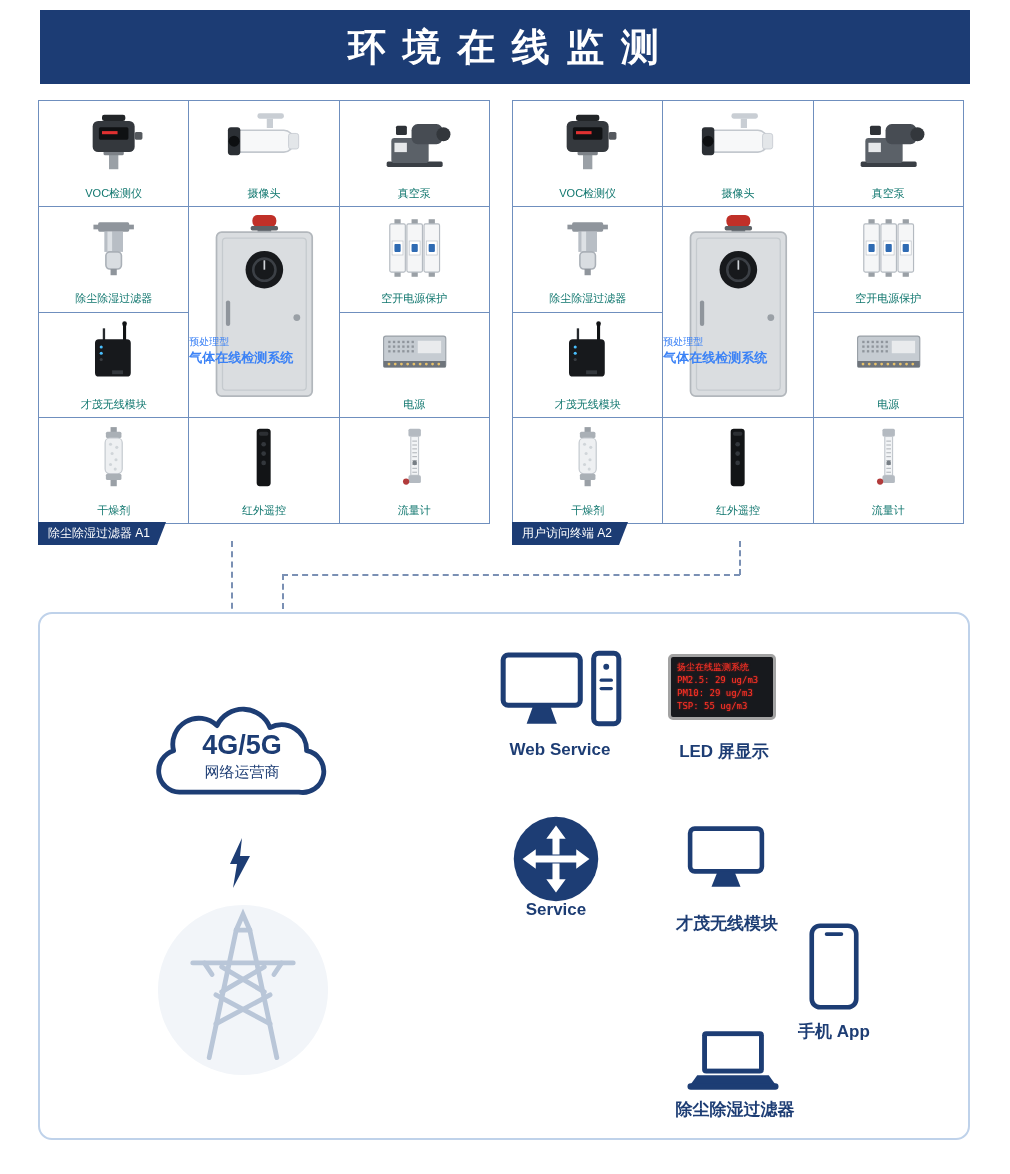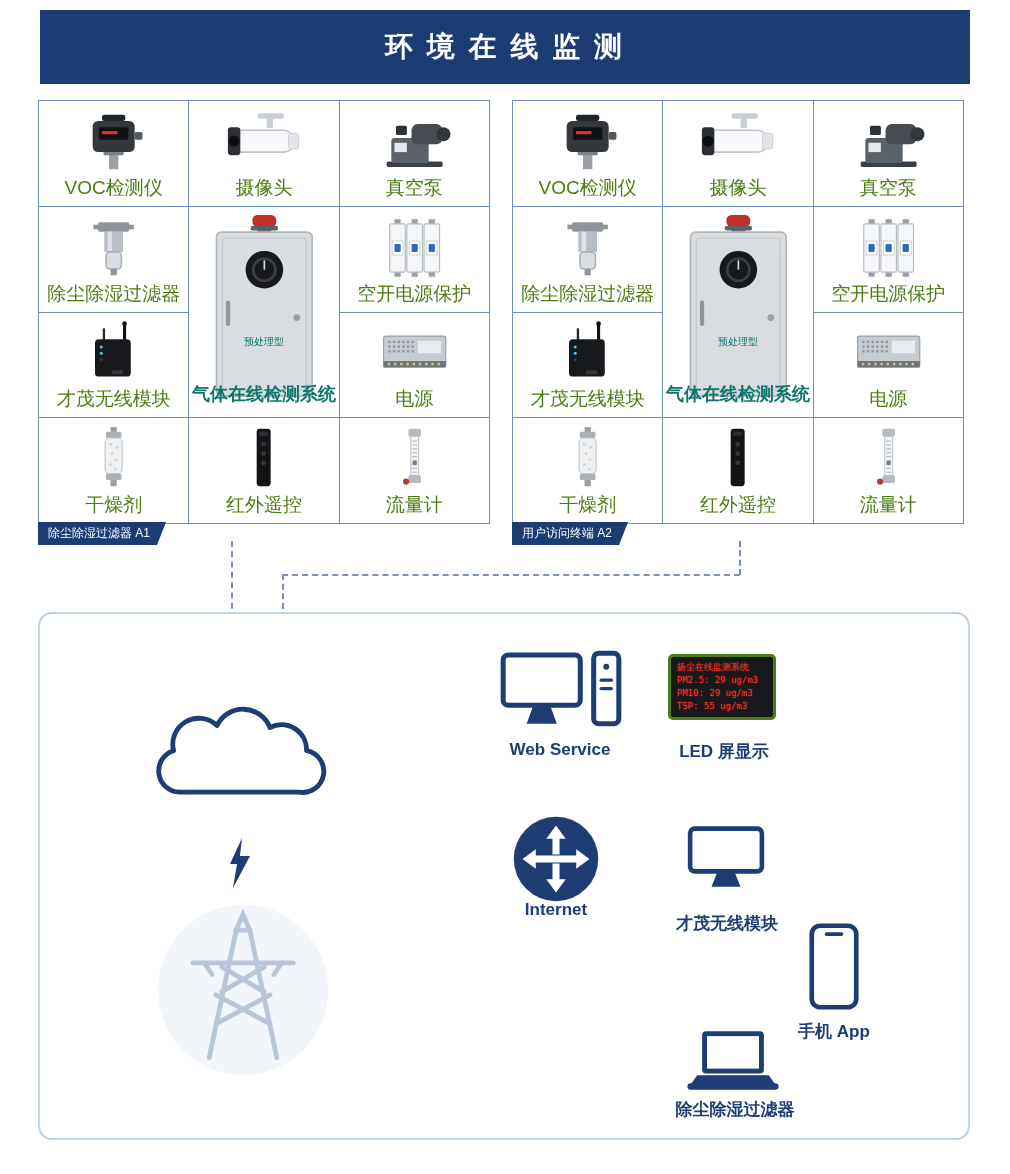--- a/index.html
+++ b/index.html
@@ -2,54 +2,54 @@
 <html><head>
 <meta charset="utf-8">
 <style>
   html,body{margin:0;padding:0;background:#fff;font-family:"Liberation Sans","DejaVu Sans",sans-serif;}
   .stage{position:relative;width:1010px;height:1174px;background:#fff;overflow:hidden;}
   .abs{position:absolute;}
 
   
   .header{position:absolute;left:40px;top:10px;width:930px;height:74px;background:#1c3c74;
           display:flex;align-items:center;justify-content:center;}
-  .header .title{color:#fff;font-size:28px;font-weight:bold;letter-spacing:3px;}
+  .header .title{color:#fff;font-size:38px;font-weight:bold;letter-spacing:3px;}
 
   
   .panel{position:absolute;width:450px;height:422px;display:grid;
          grid-template-columns:repeat(3,1fr);grid-template-rows:repeat(4,1fr);
          gap:1px;background:#6f8fbe;border:1px solid #6f8fbe;}
   .cell{background:#fff;display:flex;flex-direction:column;align-items:center;justify-content:space-between;position:relative;}
   .equip{display:block;height:70px;margin:6px auto 0;}
-  .equip-label{font-size:19px;color:#4d7c0f;text-align:center;padding:0 2px 7px;line-height:1.1;}
+  .equip-label{font-size:11px;color:#0f766e;text-align:center;padding:0 2px 7px;line-height:1.1;}
   .cab-svg{display:block;height:188px;margin:8px auto 0;}
-  .cab-text{position:absolute;left:0;right:0;top:61%;text-align:center;color:#0f766e;line-height:1.4;}
+  .cab-text{position:absolute;left:0;right:0;top:61%;color:#3b82f6;line-height:1.4;}
   .cab-line1{font-size:10px;}
-  .cab-line2{font-size:18px;font-weight:bold;margin-top:33px;}
+  .cab-line2{font-size:13px;font-weight:bold;}
   .tag{position:absolute;background:#1c3c74;color:#fff;font-size:12px;line-height:1;
        padding:5px 16px 6px 10px;clip-path:polygon(0 0,100% 0,calc(100% - 9px) 100%,0 100%);}
 
   
   .net-panel{position:absolute;left:38px;top:612px;width:932px;height:528px;
              border:2px solid #bfd2ea;border-radius:14px;background:#fff;box-sizing:border-box;}
 
   
   .dash-v{position:absolute;width:0;border-left:2px dashed #7a90b4;}
   .dash-h{position:absolute;height:0;border-top:2px dashed #7a90b4;}
 
   .net-label{position:absolute;text-align:center;color:#1d3d74;font-weight:bold;font-size:17px;}
 
   .cloud{position:absolute;left:136px;top:688px;width:212px;height:136px;}
   .cloud svg{position:absolute;left:0;top:0;}
   .cloud-text{position:absolute;left:0;right:0;top:42px;text-align:center;color:#1d3d74;}
   .cloud-line1{font-size:27px;font-weight:bold;}
   .cloud-line2{font-size:15px;margin-top:2px;}
 
   .led{position:absolute;left:668px;top:654px;width:108px;height:66px;background:#17191d;
-       border:3px solid #4d7c0f;border-radius:5px;box-sizing:border-box;padding:5px 6px;
+       border:3px solid #a3a3a3;border-radius:5px;box-sizing:border-box;padding:5px 6px;
        display:flex;flex-direction:column;justify-content:space-between;}
   .led div{color:#ff3226;font-family:"DejaVu Sans Mono",monospace;font-size:9px;line-height:1.2;
            white-space:nowrap;text-shadow:0 0 2px rgba(255,40,30,.7);}
 </style>
 </head>
 <body>
 
 <svg width="0" height="0" style="position:absolute" aria-hidden="true">
 <defs>
   <symbol id="sym-voc" viewBox="0 0 120 90">
@@ -376,20 +376,24 @@
     </div>
   </div>
   <div class="tag" style="left:512px;top:522px;">用户访问终端 A2</div>
 
   <div class="net-panel"></div>
 
   <div class="cloud">
     <svg width="212" height="136" viewBox="0 0 220 135">
       <path d="M45 105 a22 22 0 0 1 -6 -43 a27 27 0 0 1 45 -26 a30 30 0 0 1 55 2 a26 26 0 0 1 38 24 a20 20 0 0 1 -8 43 z" fill="#fff" stroke="#1d3d74" stroke-width="5" stroke-linejoin="round"></path>
     </svg>
+    <div class="cloud-text">
+      <div class="cloud-line1">4G/5G</div>
+      <div class="cloud-line2">网络运营商</div>
+    </div>
   </div>
 
   <svg class="abs" style="left:228px;top:838px;" width="24" height="50" viewBox="0 0 24 50">
     <polygon points="14,0 2,26 9,26 5,50 22,18 12,18" fill="#1d3d74"></polygon>
   </svg>
 
   <svg class="abs" style="left:156px;top:903px;" width="174" height="174" viewBox="0 0 180 180">
     <circle cx="90" cy="90" r="88" fill="#f2f5f9"></circle>
     <g stroke="#b9c6d8" stroke-width="5" fill="none" stroke-linecap="round">
       <path d="M55 160 L83 28"></path>
@@ -429,21 +433,21 @@
   <div class="net-label" style="left:662px;top:740px;width:124px;">LED 屏显示</div>
 
   <svg class="abs" style="left:512px;top:815px;" width="88" height="88" viewBox="0 0 100 100">
     <circle cx="50" cy="50" r="48" fill="#1d3d74"></circle>
     <g fill="#fff">
       <path d="M50 12 L61 27 L54 27 L54 45 L46 45 L46 27 L39 27 Z"></path>
       <path d="M50 88 L39 73 L46 73 L46 55 L54 55 L54 73 L61 73 Z"></path>
       <path d="M12 50 L27 39 L27 46 L73 46 L73 39 L88 50 L73 61 L73 54 L27 54 L27 61 Z"></path>
     </g>
   </svg>
-  <div class="net-label" style="left:508px;top:900px;width:96px;">Internet</div>
+  <div class="net-label" style="left:508px;top:900px;width:96px;">Service</div>
 
   <svg class="abs" style="left:684px;top:824px;" width="84" height="65" viewBox="0 0 110 85">
     <rect x="8" y="6" width="94" height="56" rx="6" fill="#fff" stroke="#1d3d74" stroke-width="6"></rect>
     <polygon points="44,62 66,62 74,82 36,82" fill="#1d3d74"></polygon>
   </svg>
   <div class="net-label" style="left:664px;top:912px;width:126px;">才茂无线模块</div>
 
   <svg class="abs" style="left:808px;top:922px;" width="52" height="89" viewBox="0 0 56 96">
     <rect x="4" y="4" width="48" height="88" rx="9" fill="#fff" stroke="#1d3d74" stroke-width="5"></rect>
     <line x1="20" y1="13" x2="36" y2="13" stroke="#1d3d74" stroke-width="4" stroke-linecap="round"></line>

